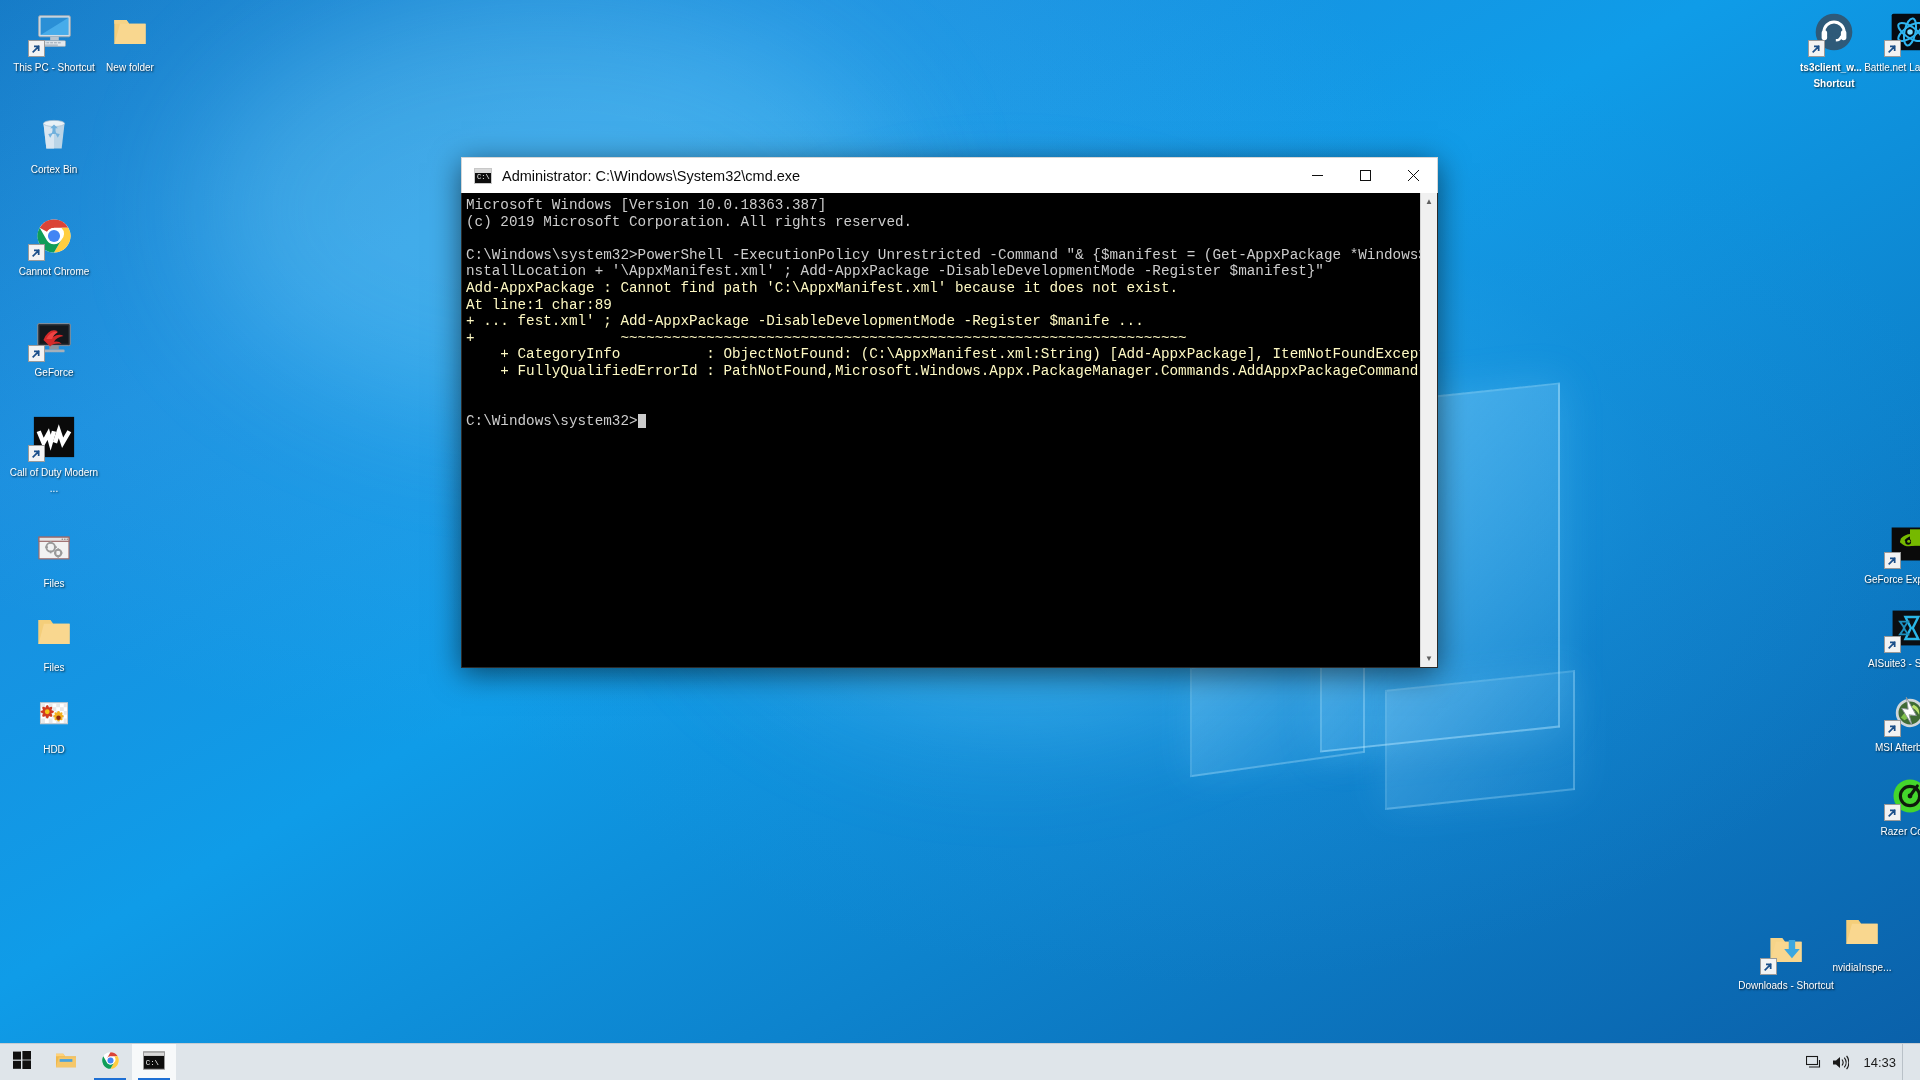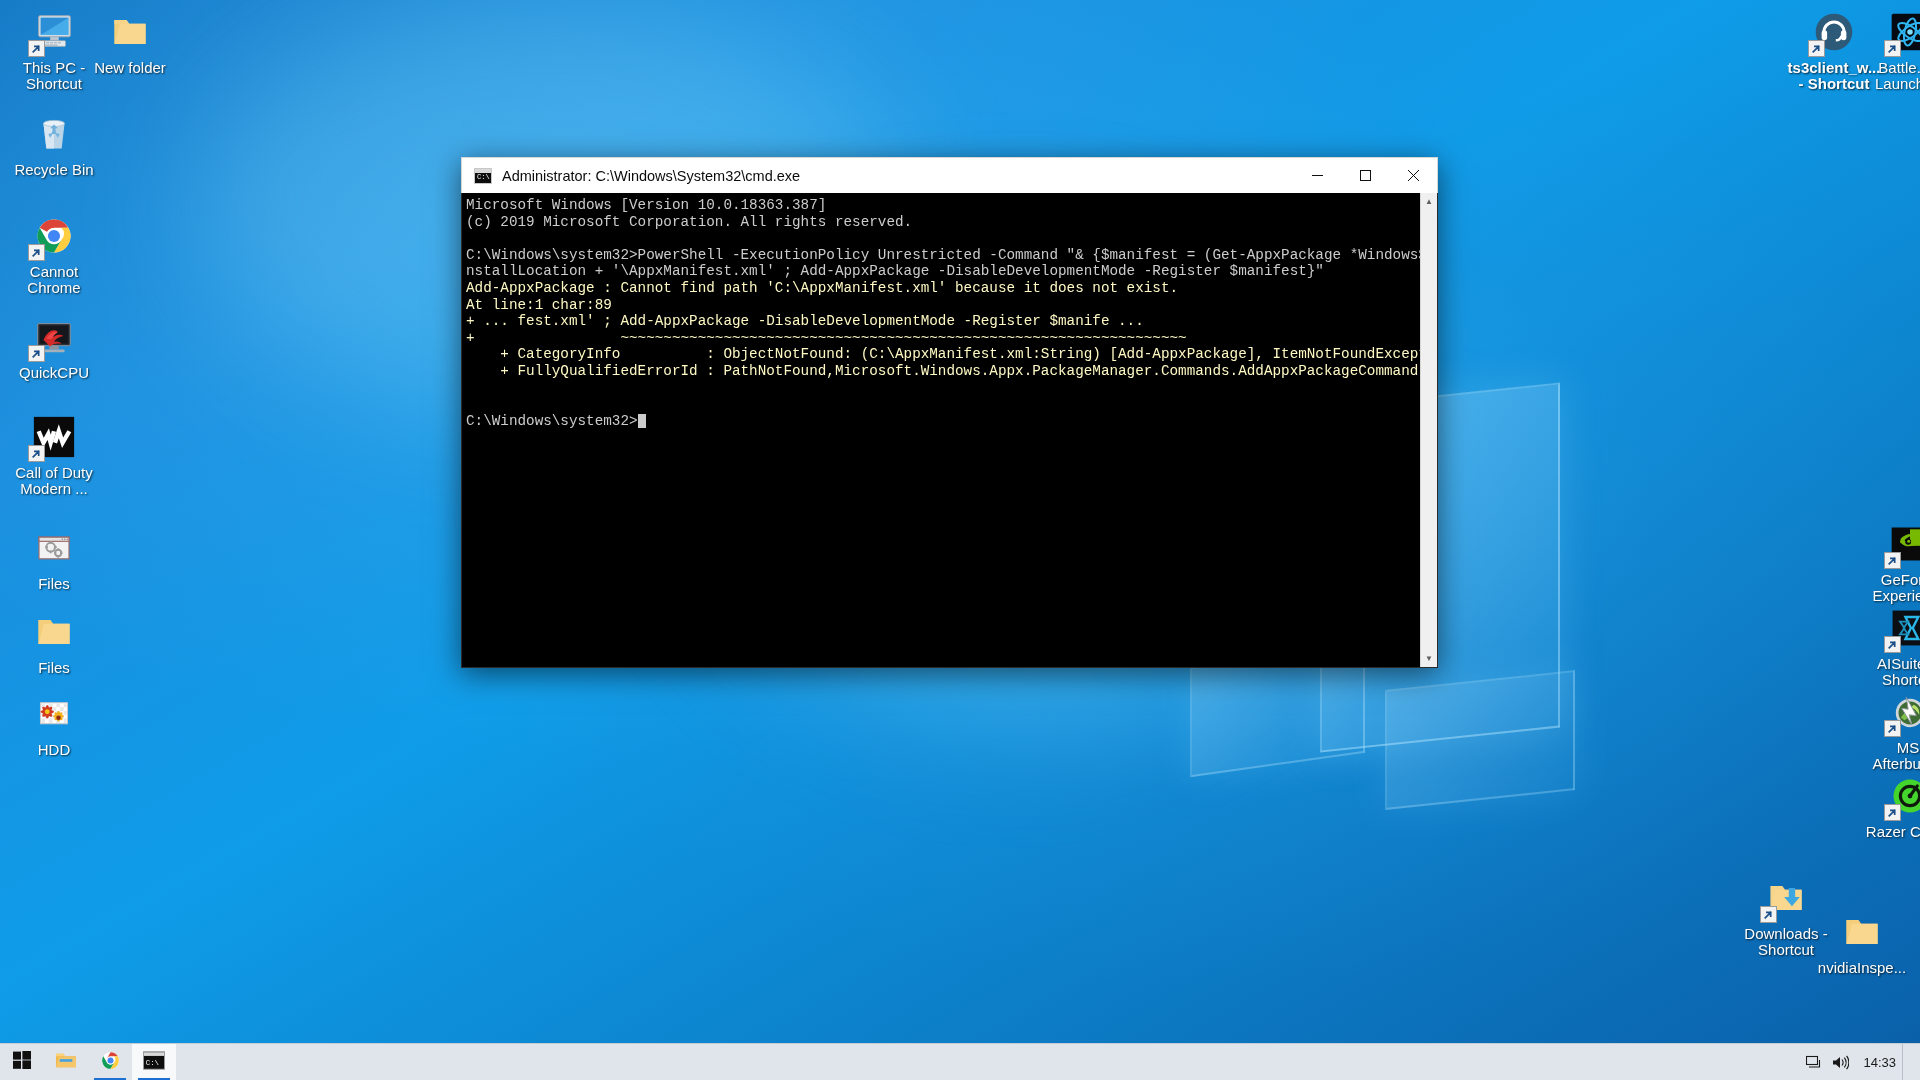--- a/index.html
+++ b/index.html
@@ -29,21 +29,21 @@
     position: absolute;
     border-radius: 50%;
     filter: blur(60px);
   }
   
   .icon {
     position: absolute;
     width: 96px;
     text-align: center;
     color: #fff;
-    font-size: 15px;
+    font-size: 10px;
     line-height: 16px;
     text-shadow: 1px 1px 2px rgba(0,0,0,0.75);
     cursor: default;
     user-select: none;
   }
   .icon .glyph {
     position: relative;
     width: 48px; height: 48px;
     margin: 0 auto 4px auto;
     display: flex; align-items: center; justify-content: center;
@@ -250,21 +250,21 @@
         <path d="M13 13 h11 v26 h-8 z" fill="#dce8f2" opacity="0.9"></path>
         <ellipse cx="24" cy="13" rx="11" ry="3.2" fill="#e8f1f7" stroke="#a8bece" stroke-width="0.8"></ellipse>
         <path d="M20 18 l4 -4 l4 4 h-2.4 v5 h-3.2 v-5 z" fill="#6fb0dd" transform="rotate(0 24 24)"></path>
         <g fill="#6fb0dd" opacity="0.95">
           <path d="M24 19 l3 5 h-6 z"></path>
           <path d="M20 28 l-2 -4 l5 -1 z"></path>
           <path d="M28 28 l2 -4 l-5 -1 z"></path>
         </g>
       </svg>
     </div>
-    <div class="label">Recycle Bin</div>
+    <div class="label">Cortex Bin</div>
   </div>
 
   <div class="icon" style="left:6px; top:212px;">
     <div class="glyph">
       <svg viewBox="0 0 48 48" width="44" height="44">
         <circle cx="24" cy="24" r="18" fill="#fff"></circle>
         <path d="M24 6 A18 18 0 0 1 39.6 15 L24 15 A9 9 0 0 0 16.3 19.4 Z" fill="#db4437"></path>
         <path d="M39.6 15 A18 18 0 0 1 24 42 L31.8 28.5 A9 9 0 0 0 32 15 Z" fill="#ffcd40"></path>
         <path d="M24 42 A18 18 0 0 1 8.4 15 L16.2 28.5 A9 9 0 0 0 31.8 28.5 Z" fill="#0f9d58"></path>
         <path d="M24 6 A18 18 0 0 0 8.4 15 L16.3 19.4 A9 9 0 0 1 24 15 Z" fill="#db4437"></path>
@@ -289,21 +289,21 @@
         <rect x="13" y="37" width="22" height="3" rx="1" fill="#a7b0b9"></rect>
         <path d="M13 27 q6 -13 15 -9 q-4 2 -5 6 q6 -4 11 -1 q-7 1 -10 6 q5 -1 8 2 q-9 -1 -12 3 z" fill="#d42a2a"></path>
         <path d="M16 26 q5 -9 12 -7 q-5 3 -6 7 z" fill="#ef4444"></path>
       </svg>
       <span class="shortcut-arrow">
         <svg viewBox="0 0 12 12">
             <path d="M3 9 L8 4 M8 4 H4.5 M8 4 V7.5" stroke="#1b4f8a" stroke-width="1.6" fill="none" stroke-linecap="square"></path>
           </svg>
       </span>
     </div>
-    <div class="label">QuickCPU</div>
+    <div class="label">GeForce</div>
   </div>
 
   <div class="icon" style="left:6px; top:413px;">
     <div class="glyph">
       <svg viewBox="0 0 48 48" width="46" height="46">
         <rect x="3" y="3" width="42" height="42" fill="#0a0a0a"></rect>
         <path d="M8 18 L13 30 L18 21 L20.5 30 L24 18" stroke="#ffffff" stroke-width="4.6" fill="none" stroke-linejoin="miter"></path>
         <path d="M25 30 L29 18 L33 30 L40 18" stroke="#ffffff" stroke-width="4.6" fill="none" stroke-linejoin="miter"></path>
       </svg>
       <span class="shortcut-arrow">
@@ -506,21 +506,21 @@
       </svg>
       <span class="shortcut-arrow">
         <svg viewBox="0 0 12 12">
             <path d="M3 9 L8 4 M8 4 H4.5 M8 4 V7.5" stroke="#1b4f8a" stroke-width="1.6" fill="none" stroke-linecap="square"></path>
           </svg>
       </span>
     </div>
     <div class="label">Razer Cortex</div>
   </div>
 
-  <div class="icon" style="left:1738px; top:874px;">
+  <div class="icon" style="left:1738px; top:926px;">
     <div class="glyph">
       <svg viewBox="0 0 48 48" width="44" height="44">
         <path d="M7 11 h13 l3 4 h18 v22 h-34 z" fill="#f6d489"></path>
         <path d="M13 15 h28 v22 h-34 z" fill="#f9d78f"></path>
         <path d="M27 13 h7 v10 h5 l-8.5 10 l-8.5 -10 h5 z" fill="#3ca7e0"></path>
       </svg>
       <span class="shortcut-arrow">
         <svg viewBox="0 0 12 12">
             <path d="M3 9 L8 4 M8 4 H4.5 M8 4 V7.5" stroke="#1b4f8a" stroke-width="1.6" fill="none" stroke-linecap="square"></path>
           </svg>

